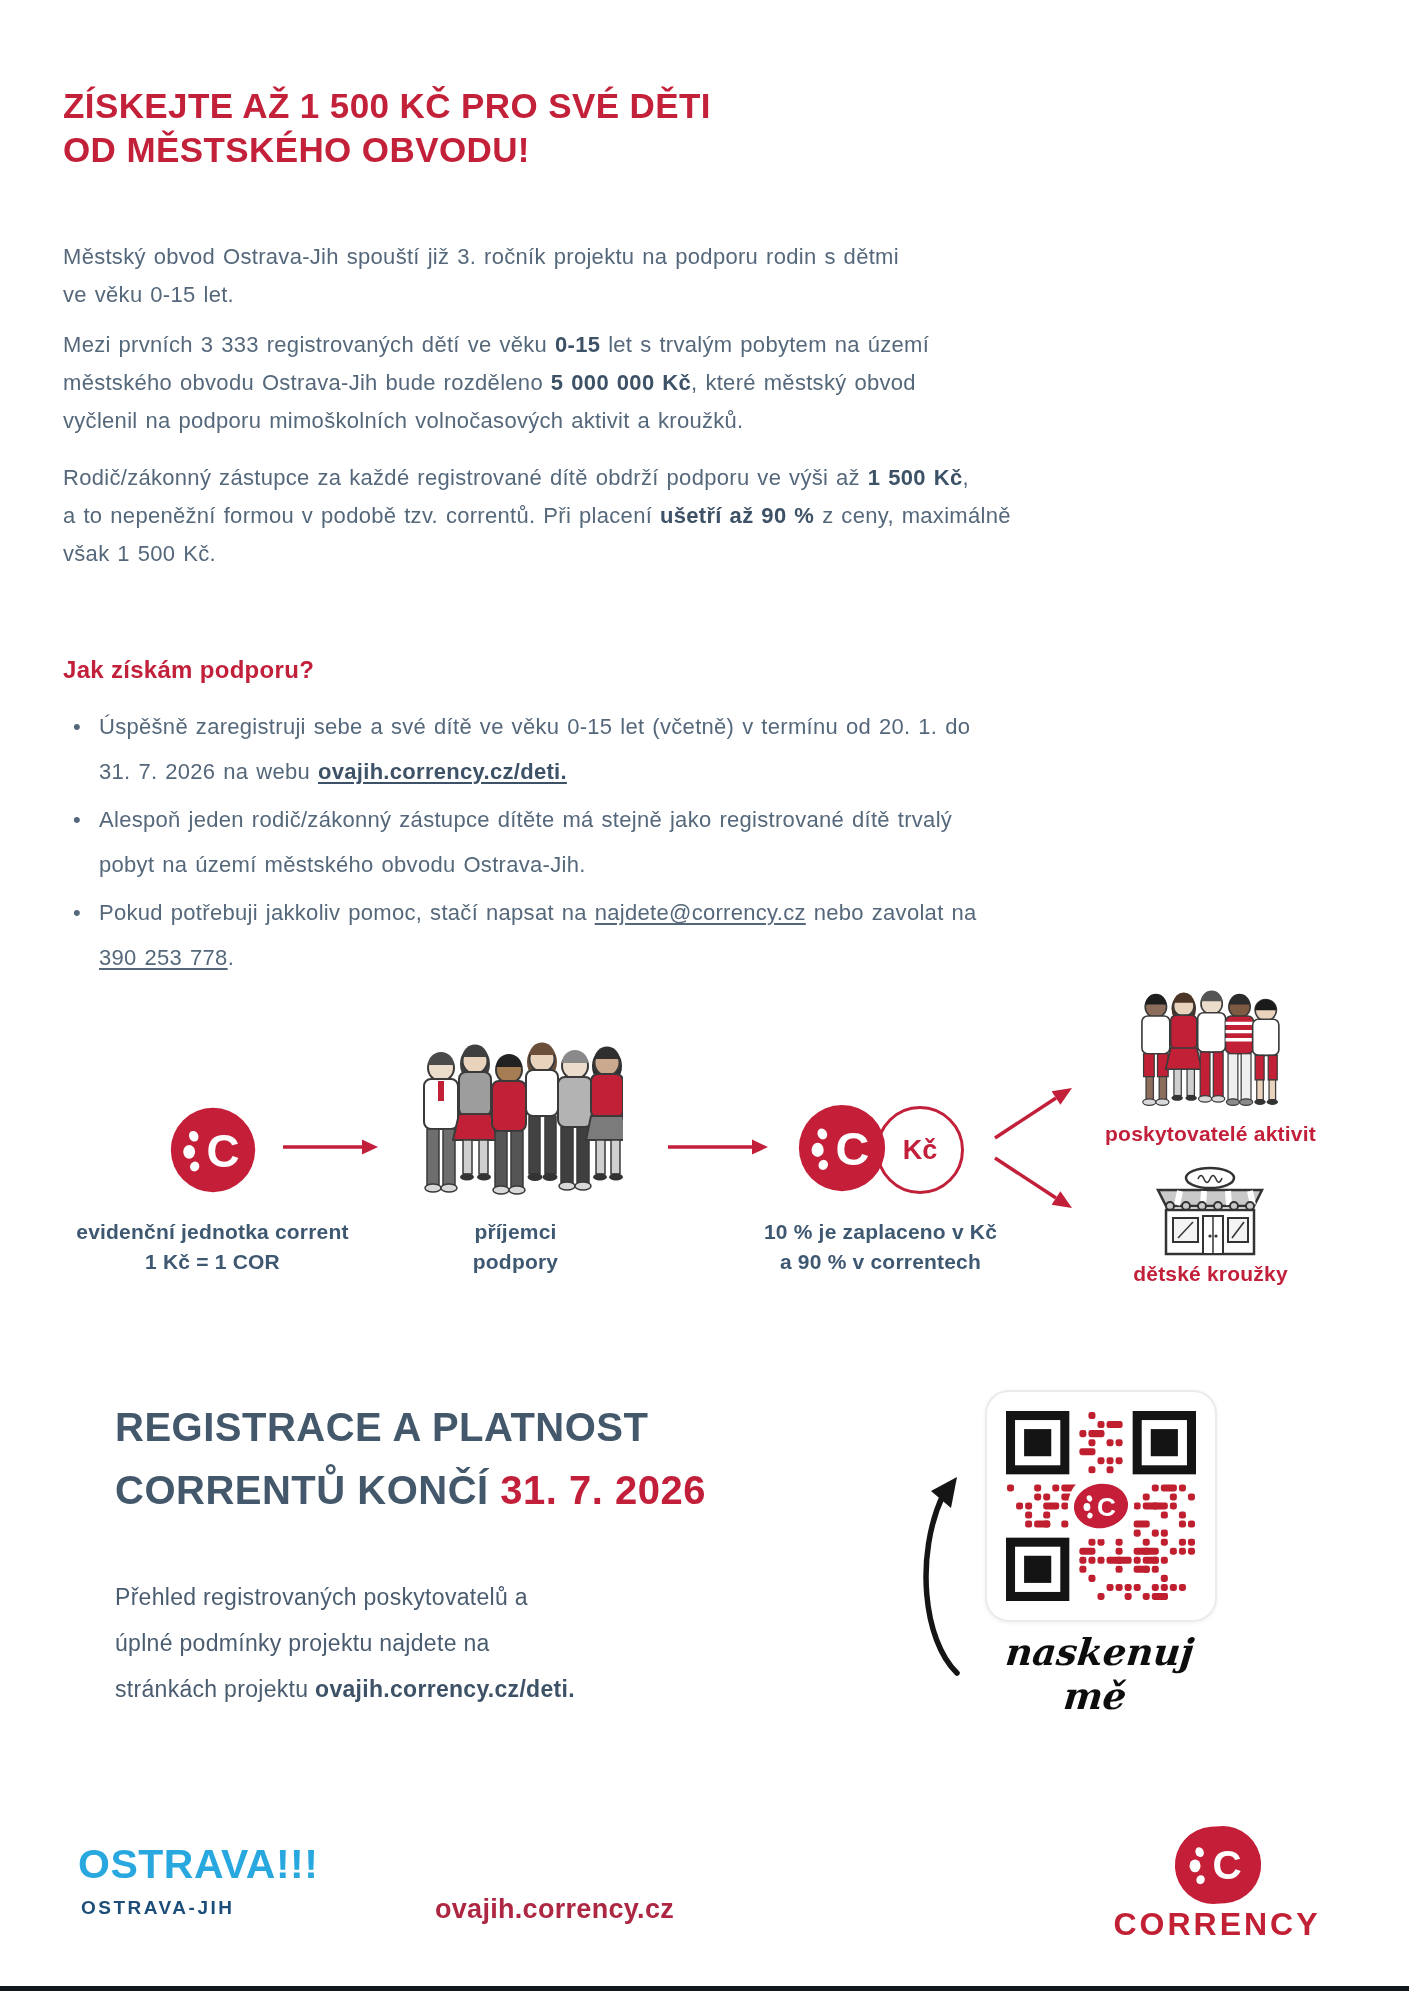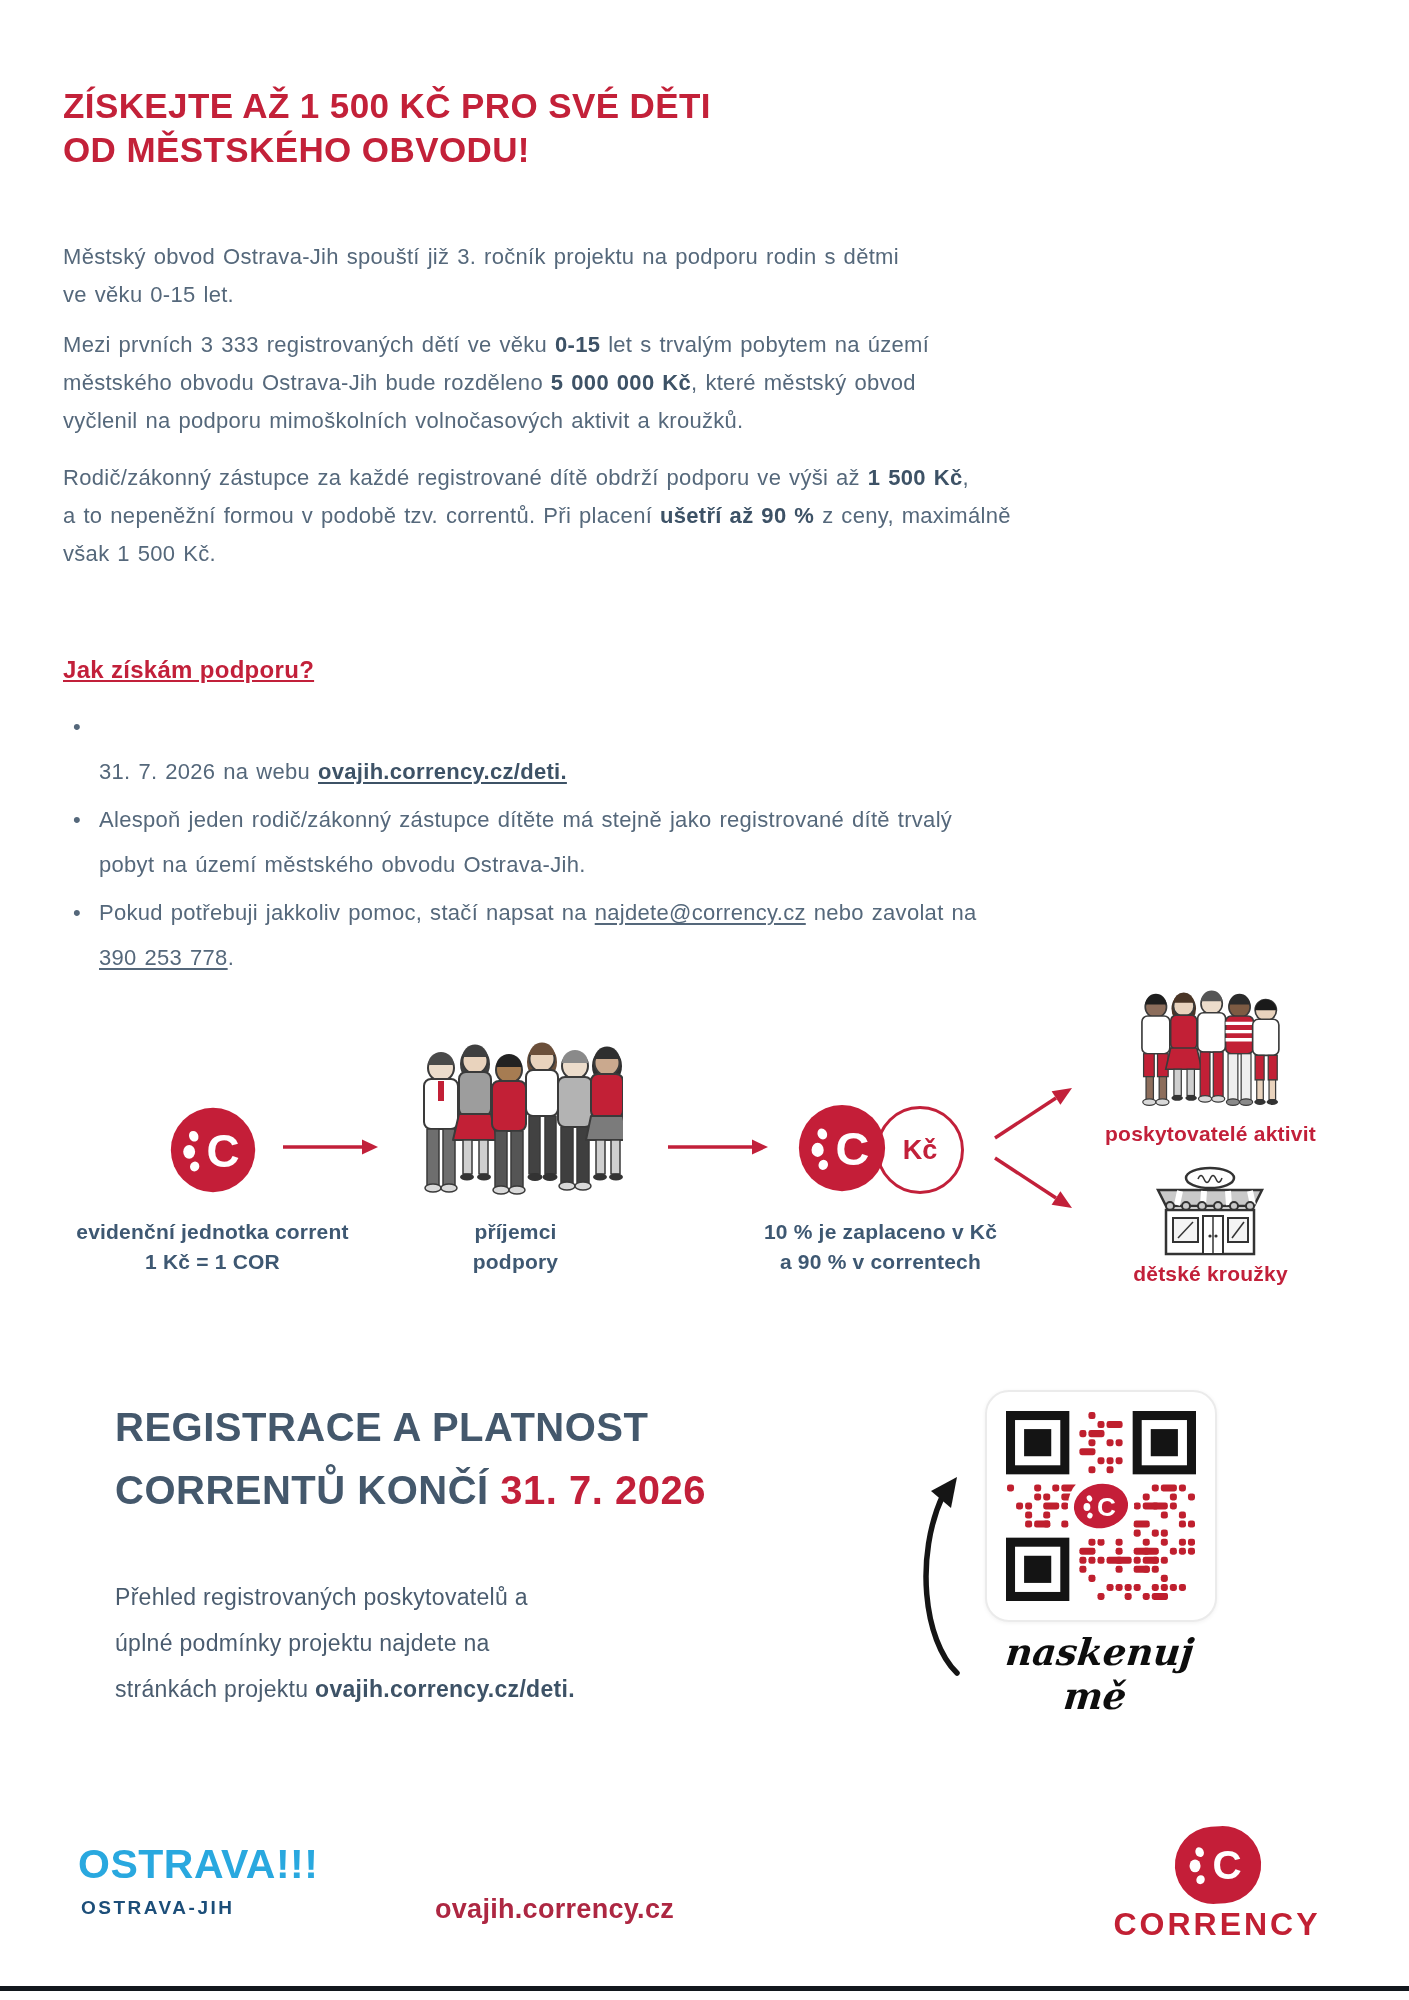--- a/index.html
+++ b/index.html
@@ -4,21 +4,21 @@
 <style>
   html,body{margin:0;padding:0;background:#ffffff;}
   #page{position:relative;width:1409px;height:2000px;background:#ffffff;overflow:hidden;
         font-family:"Liberation Sans","DejaVu Sans",sans-serif;}
   .abs{position:absolute;}
   .title{color:#C32139;font-size:35px;line-height:44px;font-weight:800;letter-spacing:.4px;}
   .para{color:#55687B;font-size:22px;line-height:38px;letter-spacing:.3px;word-spacing:1.5px;width:1120px;}
   .fw{font-weight:700;color:#3D5266;}
   .ul{text-decoration:underline;text-underline-offset:3px;}
   .rd{color:#C2203A;}
-  .how-heading{color:#C2203A;font-size:24px;font-weight:800;letter-spacing:.3px;text-decoration:underline;}
+  .how-heading{color:#C2203A;font-size:24px;font-weight:800;letter-spacing:.3px;}
   ul.bullets{list-style:none;margin:0;padding:0;width:1150px;}
   ul.bullets li{position:relative;padding-left:36px;color:#55687B;font-size:22px;line-height:45px;
                 letter-spacing:.3px;word-spacing:1.5px;margin-bottom:3px;}
   ul.bullets li::before{content:"•";position:absolute;left:10px;top:0;color:#55687B;}
   .cap{color:#3E5872;font-size:21px;font-weight:700;line-height:30px;text-align:center;letter-spacing:.2px;}
   .redlbl{color:#C2203A;font-size:21px;font-weight:800;text-align:center;letter-spacing:.2px;}
   .kc-circle{width:82px;height:82px;border:3px solid #C2203A;border-radius:50%;background:#fff;
              display:flex;align-items:center;justify-content:center;color:#C2203A;font-size:27px;font-weight:800;text-align:center;}
   .reg-heading{color:#44586C;font-size:40px;line-height:63px;font-weight:800;letter-spacing:.5px;}
   .reg-para{color:#4A5C6F;font-size:23px;line-height:46px;letter-spacing:.3px;width:560px;}
@@ -38,21 +38,21 @@
 <div id="page">
 
   <div class="abs title" style="left:63px;top:84px;width:1100px">ZÍSKEJTE AŽ 1 500 KČ PRO SVÉ DĚTI<br>OD MĚSTSKÉHO OBVODU!</div>
 
   <div class="abs para" style="left:63px;top:238px">Městský obvod Ostrava-Jih spouští již 3. ročník projektu na podporu rodin s dětmi<br>ve věku 0-15 let.</div>
   <div class="abs para" style="left:63px;top:326px"><span>Mezi prvních 3 333 registrovaných dětí ve věku </span><span class="fw">0-15</span><span> let s trvalým pobytem na území</span><br><span>městského obvodu Ostrava-Jih bude rozděleno </span><span class="fw">5 000 000 Kč</span><span>, které městský obvod</span><br><span>vyčlenil na podporu mimoškolních volnočasových aktivit a kroužků.</span></div>
   <div class="abs para" style="left:63px;top:459px"><span>Rodič/zákonný zástupce za každé registrované dítě obdrží podporu ve výši až </span><span class="fw">1 500 Kč</span><span>,</span><br><span>a to nepeněžní formou v podobě tzv. correntů. Při placení </span><span class="fw">ušetří až 90 %</span><span> z ceny, maximálně</span><br><span>však 1 500 Kč.</span></div>
 
   <div class="abs how-heading" style="left:63px;top:656px">Jak získám podporu?</div>
   <ul class="bullets abs" style="left:63px;top:704px">
-    <li><br><span>31. 7. 2026 na webu </span><span class="fw ul">ovajih.corrency.cz/deti.</span></li>
+    <li><span>Úspěšně zaregistruji sebe a své dítě ve věku 0-15 let (včetně) v termínu od 20. 1. do</span><br><span>31. 7. 2026 na webu </span><span class="fw ul">ovajih.corrency.cz/deti.</span></li>
     <li><span>Alespoň jeden rodič/zákonný zástupce dítěte má stejně jako registrované dítě trvalý</span><br><span>pobyt na území městského obvodu Ostrava-Jih.</span></li>
     <li><span>Pokud potřebuji jakkoliv pomoc, stačí napsat na </span><span class="ul">najdete@corrency.cz</span><span> nebo zavolat na</span><br><span class="ul">390 253 778</span><span>.</span></li>
   </ul>
 
   <svg class="abs" style="left:0;top:980px" width="1409" height="320" viewBox="0 0 1409 320">
     <g stroke="#C2203A" stroke-width="3.5" fill="#C2203A">
       <line x1="283" y1="167" x2="362" y2="167"></line>
         <polygon points="362,159.5 378,167 362,174.5" stroke="none"></polygon>
       <line x1="668" y1="167" x2="752" y2="167"></line>
         <polygon points="752,159.5 768,167 752,174.5" stroke="none"></polygon>

